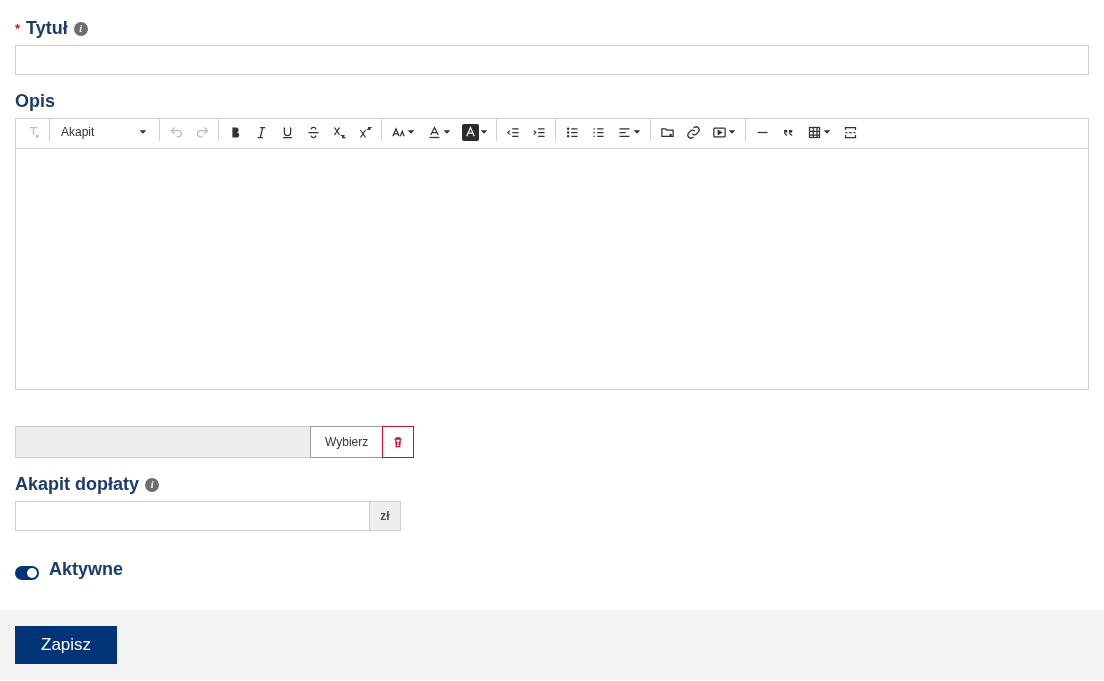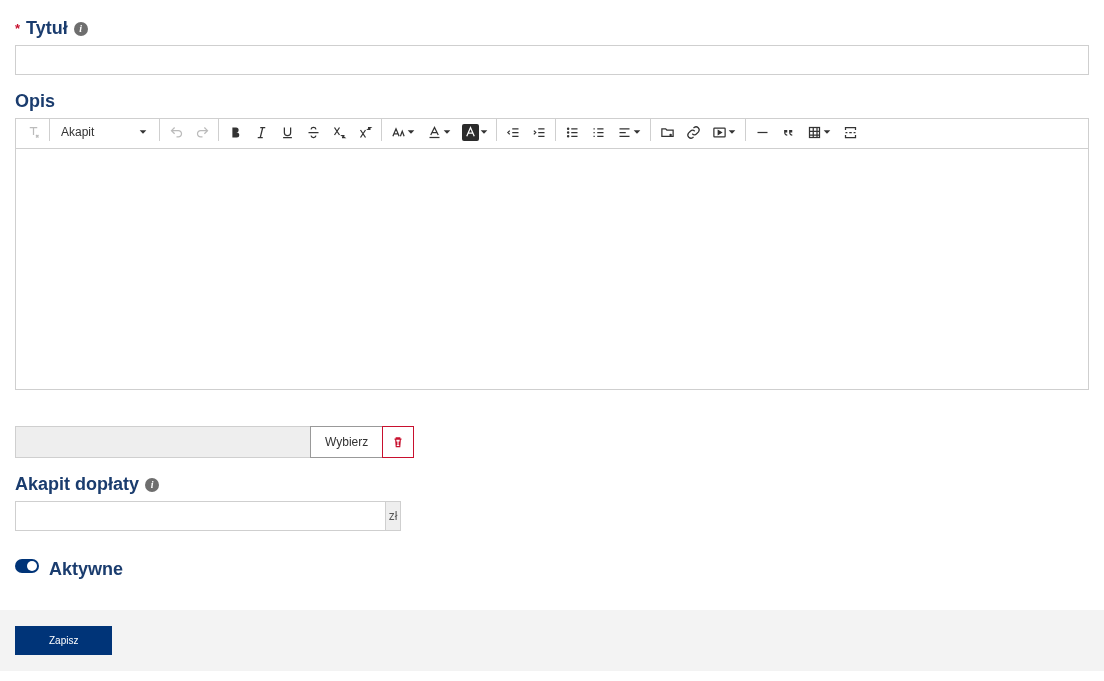--- a/index.html
+++ b/index.html
@@ -67,39 +67,39 @@
     background: #fff; display: flex; align-items: center;
     justify-content: center; cursor: pointer; margin-left:-1px;
   }
   .btn-delete svg { width: 14px; height: 14px; }
   .amount-row { display: flex; align-items: stretch; width: 386px; }
   .amount-input {
     flex: 1; height: 30px; border: 1px solid #cfcfcf; border-right: none;
     padding: 0 8px; font-size: 13px; background:#fff;
   }
   .amount-suffix {
-    width: 16px; height: 30px; background: #eeeeee; border: 1px solid #cfcfcf;
+    width: 32px; height: 30px; background: #eeeeee; border: 1px solid #cfcfcf;
     display: flex; align-items: center; justify-content: center;
-    font-size: 12px; color: #555;
-  }
-  .toggle-row { display: flex; align-items: flex-start; margin-top: 28px; }
+    font-size: 12px; color: #555; font-weight: bold;
+  }
+  .toggle-row { display: flex; align-items: flex-end; margin-top: 28px; }
   .toggle {
     width: 24px; height: 14px; border-radius: 7px; background: #003478;
     position: relative; cursor: pointer; margin-right: 10px;
   }
   .toggle-knob {
     width: 10px; height: 10px; border-radius: 50%; background: #fff;
     position: absolute; top: 2px; right: 2px;
   }
   .footer {
     background: #f3f3f3; padding: 16px 15px;
   }
   .btn-primary {
     background: #003478; color: #fff; border: none;
-    padding: 9px 34px; font-size: 10px; cursor: pointer;
+    padding: 9px 26px; font-size: 17px; cursor: pointer;
   }
   .inv-bg {
     background: #2b2b2b; color:#fff; border-radius:2px; padding:1px;
   }
 </style>
 </head>
 <body>
 
 <div class="form-area">
 

